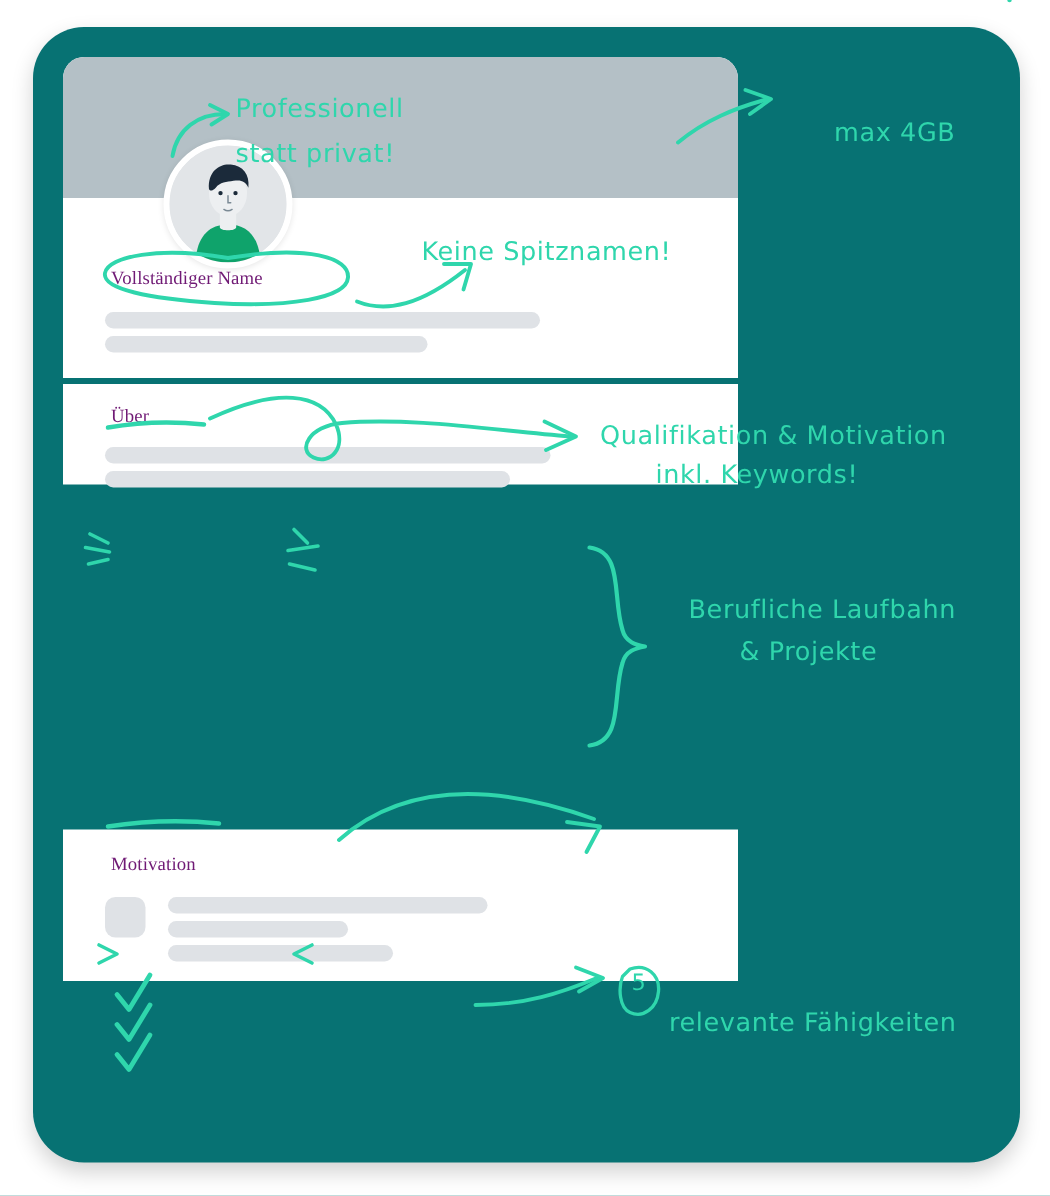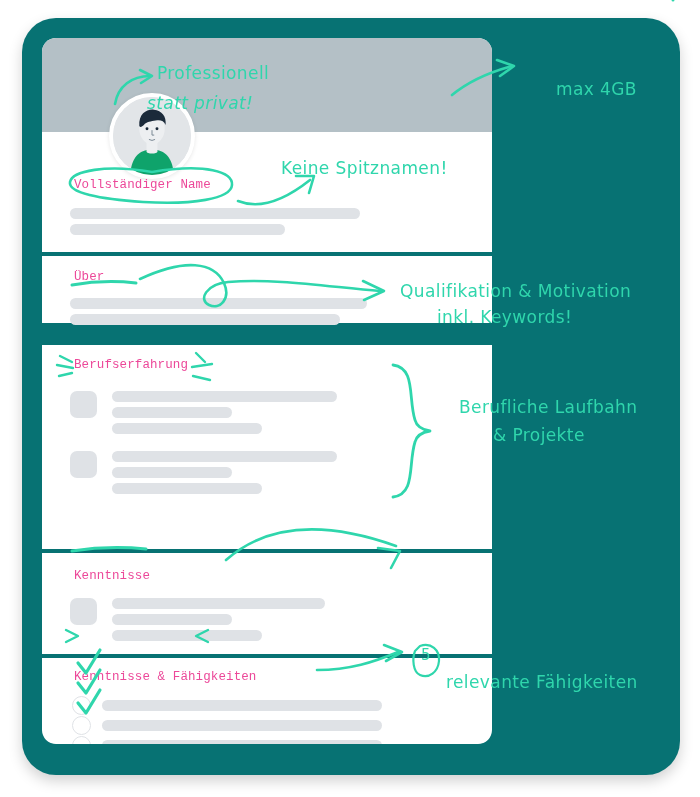--- a/index.html
+++ b/index.html
@@ -79,23 +79,23 @@
     border: 4px solid #ffffff;
     box-sizing: border-box;
     overflow: hidden;
     box-shadow: 0 1px 4px rgba(0,0,0,0.10);
   }
   .avatar svg { display:block; width:100%; height:100%; }
 
   
   .head {
     position: absolute;
-    font-family: Liberation Mono, monospace;
+    font-family: Liberation Serif, serif;
     font-size: 12.5px;
-    color: #ec4899;
+    color: #701a75;
     letter-spacing: 0.1px;
     white-space: nowrap;
   }
 
   
   .bar {
     position: absolute;
     height: 11px;
     border-radius: 6px;
     background: #dfe2e6;
@@ -173,55 +173,30 @@
       <div class="bar" style="left:28px; top:170px; width:290px;"></div>
       <div class="bar" style="left:28px; top:186px; width:215px;"></div>
     </div>
 
     <div class="section sec-about">
       <div class="head" style="left:32px; top:14px;">Über</div>
       <div class="bar" style="left:28px; top:42px; width:297px;"></div>
       <div class="bar" style="left:28px; top:58px; width:270px;"></div>
     </div>
 
-    <div class="section sec-exp">
-      <div class="head" style="left:32px; top:13px;">Berufserfahrung</div>
-
-      <div class="sq" style="left:28px; top:46px;"></div>
-      <div class="bar" style="left:70px; top:46px; width:225px;"></div>
-      <div class="bar" style="left:70px; top:62px; width:120px;"></div>
-      <div class="bar" style="left:70px; top:78px; width:150px;"></div>
-
-      <div class="sq" style="left:28px; top:106px;"></div>
-      <div class="bar" style="left:70px; top:106px; width:225px;"></div>
-      <div class="bar" style="left:70px; top:122px; width:120px;"></div>
-      <div class="bar" style="left:70px; top:138px; width:150px;"></div>
-    </div>
 
     <div class="section sec-edu">
-      <div class="head" style="left:32px; top:16px;">Kenntnisse</div>
+      <div class="head" style="left:32px; top:16px;">Motivation</div>
 
       <div class="sq" style="left:28px; top:45px;"></div>
       <div class="bar" style="left:70px; top:45px; width:213px;"></div>
       <div class="bar" style="left:70px; top:61px; width:120px;"></div>
       <div class="bar" style="left:70px; top:77px; width:150px;"></div>
     </div>
 
-    <div class="section sec-skills">
-      <div class="head" style="left:32px; top:12px;">Kenntnisse &amp; Fähigkeiten</div>
-
-      <div class="checkcircle" style="left:30px; top:38px;"></div>
-      <div class="bar" style="left:60px; top:42px; width:280px;"></div>
-
-      <div class="checkcircle" style="left:30px; top:58px;"></div>
-      <div class="bar" style="left:60px; top:62px; width:280px;"></div>
-
-      <div class="checkcircle" style="left:30px; top:78px;"></div>
-      <div class="bar" style="left:60px; top:82px; width:280px;"></div>
-    </div>
   </div>
 
   <svg class="ink" viewBox="0 0 700 797" xmlns="http://www.w3.org/2000/svg">
     <g stroke="#2fd6ac" fill="none" stroke-width="2.6" stroke-linecap="round" stroke-linejoin="round">
 
       <g>
         <path d="M452 95 C470 80 490 72 512 66"></path>
         <path d="M497 60 L514 66 L500 76"></path>
       </g>
 
@@ -293,21 +268,21 @@
       <path d="M78 663 L86 673 L100 650"></path>
       <path d="M78 683 L86 693 L100 670"></path>
       <path d="M78 703 L86 713 L100 690"></path>
     </g>
   </svg>
 
   <div class="ink">
     <div class="note" style="left:521px; top:77px;margin-left:35px;">max 4GB</div>
 
     <div class="note" style="left:157px; top:61px;">Professionell</div>
-    <div class="note" style="left:147px; top:91px;font-style:italic;">statt privat!</div>
+    <div class="note" style="left:157px; top:91px;">statt privat!</div>
 
     <div class="note" style="left:281px; top:156px;">Keine Spitznamen!</div>
 
     <div class="note" style="left:400px; top:279px;">Qualifikation &amp; Motivation</div>
     <div class="note" style="left:437px; top:305px;">inkl. Keywords!</div>
 
     <div class="note" style="left:459px; top:395px;">Berufliche Laufbahn</div>
     <div class="note" style="left:493px; top:423px;">&amp; Projekte</div>
 
 

